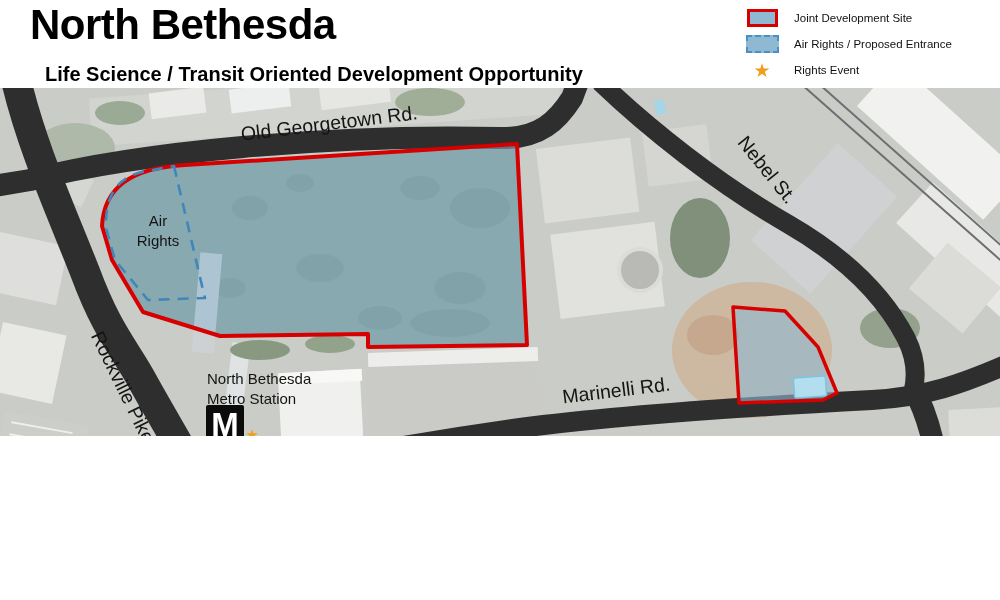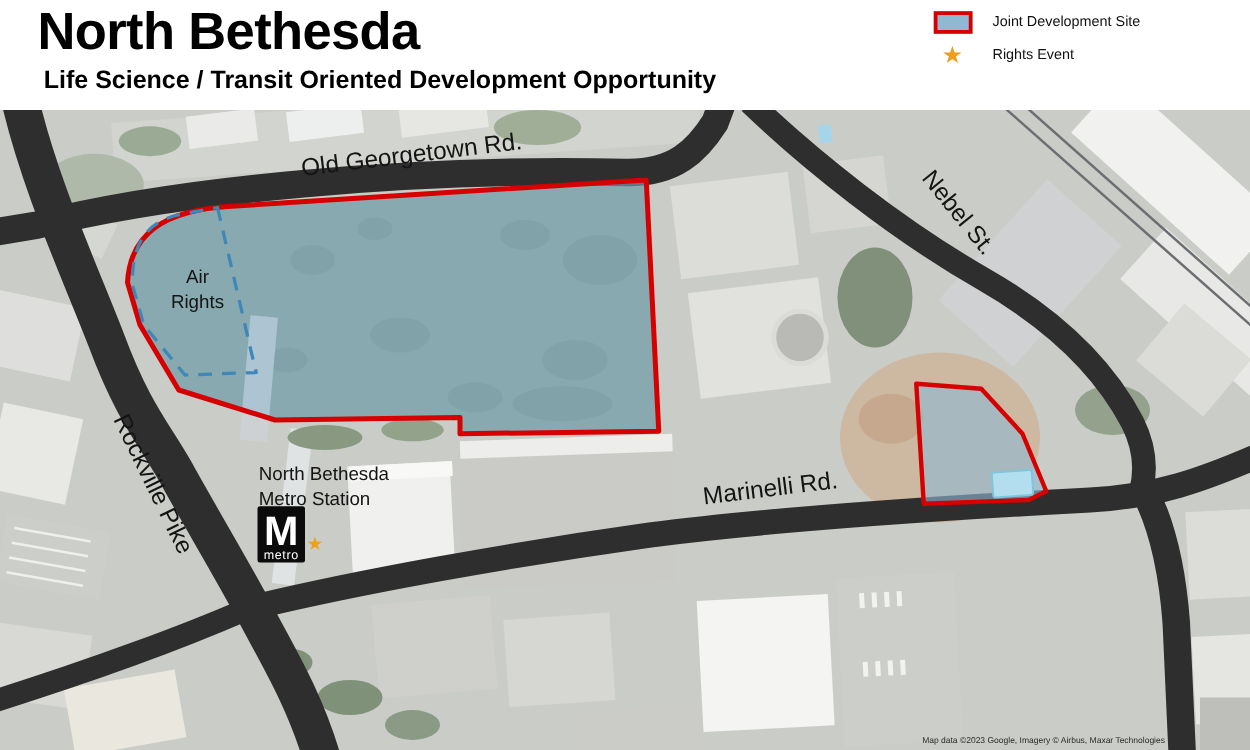--- a/index.html
+++ b/index.html
@@ -1,22 +1,22 @@
 <!DOCTYPE html>
 <html><head>
 <meta charset="utf-8">
 <style>
   html,body{margin:0;padding:0;background:#ffffff;}
-  .stage{position:relative;width:1000px;height:600px;overflow:hidden;background:#ffffff;
+  .stage{position:relative;width:1000px;height:436px;overflow:hidden;background:#ffffff;
          font-family:"Liberation Sans",sans-serif;}
   
   .hdr{position:absolute;top:0;left:0;width:1000px;height:88px;background:#ffffff;z-index:5;}
   .hdr h1{margin:0;padding:2px 0 0 30px;font-size:42px;line-height:1.08;font-weight:700;
           letter-spacing:-0.5px;color:#000;}
-  .hdr h2{margin:5px;padding:1px 0 0 30px;font-size:20px;font-weight:700;color:#000;}
+  .hdr h2{margin:15px;padding:1px 0 0 30px;font-size:20px;font-weight:700;color:#000;}
   
   .legend{position:absolute;top:5px;left:738px;width:258px;z-index:6;}
   .lrow{display:flex;align-items:center;height:26px;text-align:center;}
   .lswatchbox{width:48px;display:flex;justify-content:center;align-items:center;}
   .sw-site{width:25px;height:12px;background:#8fb8d2;border:3px solid #d60000;}
   .sw-air{width:29px;height:14px;background:#8fb8d2;border:2px dashed #4a90c4;}
   .sw-star{font-size:19px;line-height:1;color:#f09d1e;}
   .ltext{font-size:11.5px;color:#111;padding-left:8px;}
   
   .map{position:absolute;top:88px;left:0;width:1000px;height:512px;}
@@ -35,20 +35,26 @@
     <h1>North Bethesda</h1>
     <h2>Life Science / Transit Oriented Development Opportunity</h2>
   </div>
 
   <div class="legend">
     <div class="lrow">
       <span class="lswatchbox">
           <span class="sw-site"></span>
         </span>
       <span class="ltext">Joint Development Site</span>
+    </div>
+    <div class="lrow">
+      <span class="lswatchbox">
+          <span class="sw-air"></span>
+        </span>
+      <span class="ltext">Air Rights / Proposed Entrance</span>
     </div>
     <div class="lrow">
       <span class="lswatchbox">
           <span class="sw-star">★</span>
         </span>
       <span class="ltext">Rights Event</span>
     </div>
   </div>
 
   <div class="map">

